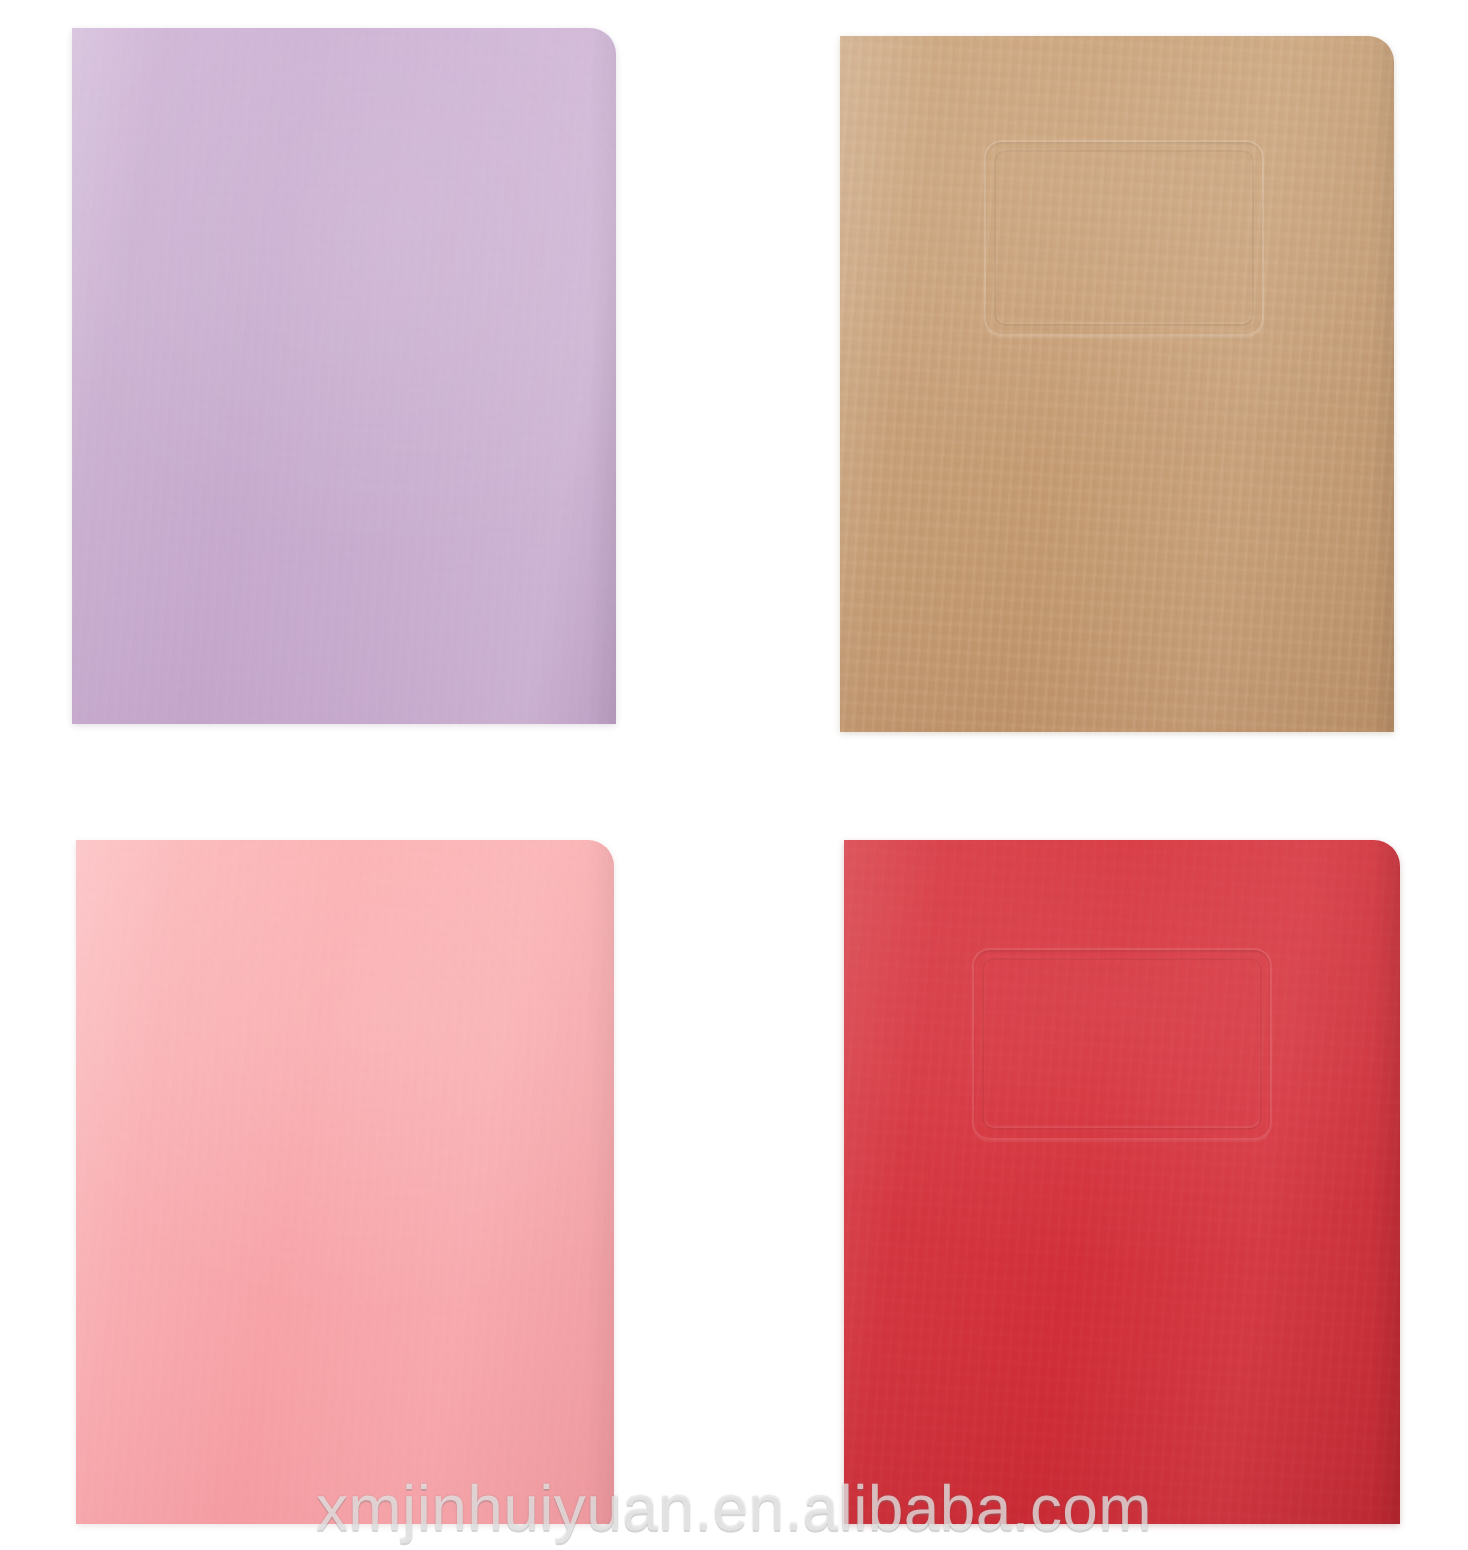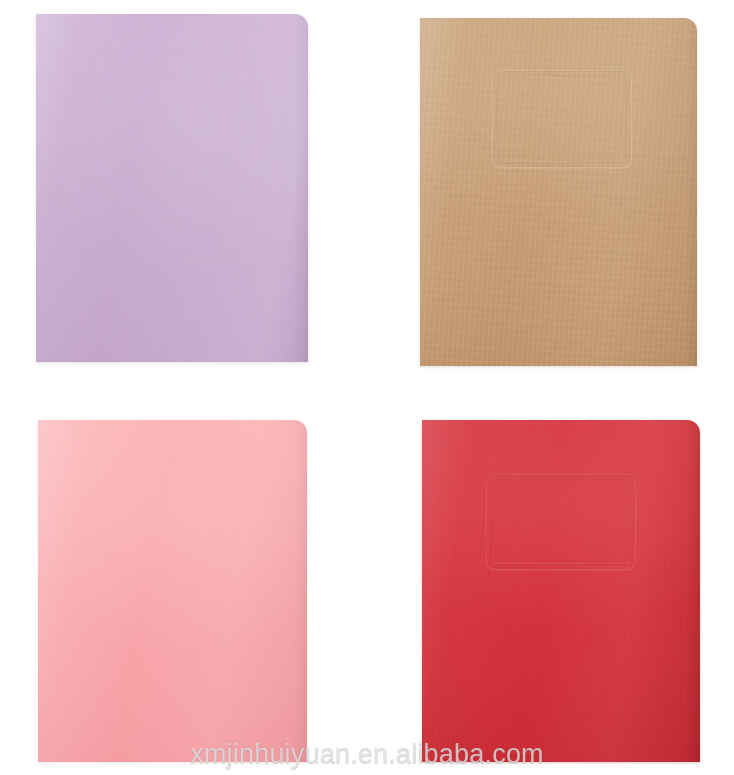--- a/index.html
+++ b/index.html
@@ -204,21 +204,21 @@
     top: 733px;
     width: 734px;
     height: 42px;
     display: flex;
     align-items: center;
     justify-content: center;
     pointer-events: none;
   }
   #watermark-text {
     font-family: "Liberation Sans", sans-serif;
-    font-size: 27px;
+    font-size: 32px;
     font-weight: 400;
     letter-spacing: 0.2px;
     color: rgba(235,235,235,0.80);
     text-shadow:
        0 1px 0 rgba(120,120,120,0.30),
        0 0 1px rgba(90,90,90,0.35);
     white-space: nowrap;
     mix-blend-mode: normal;
     opacity: 0.9;
   }

